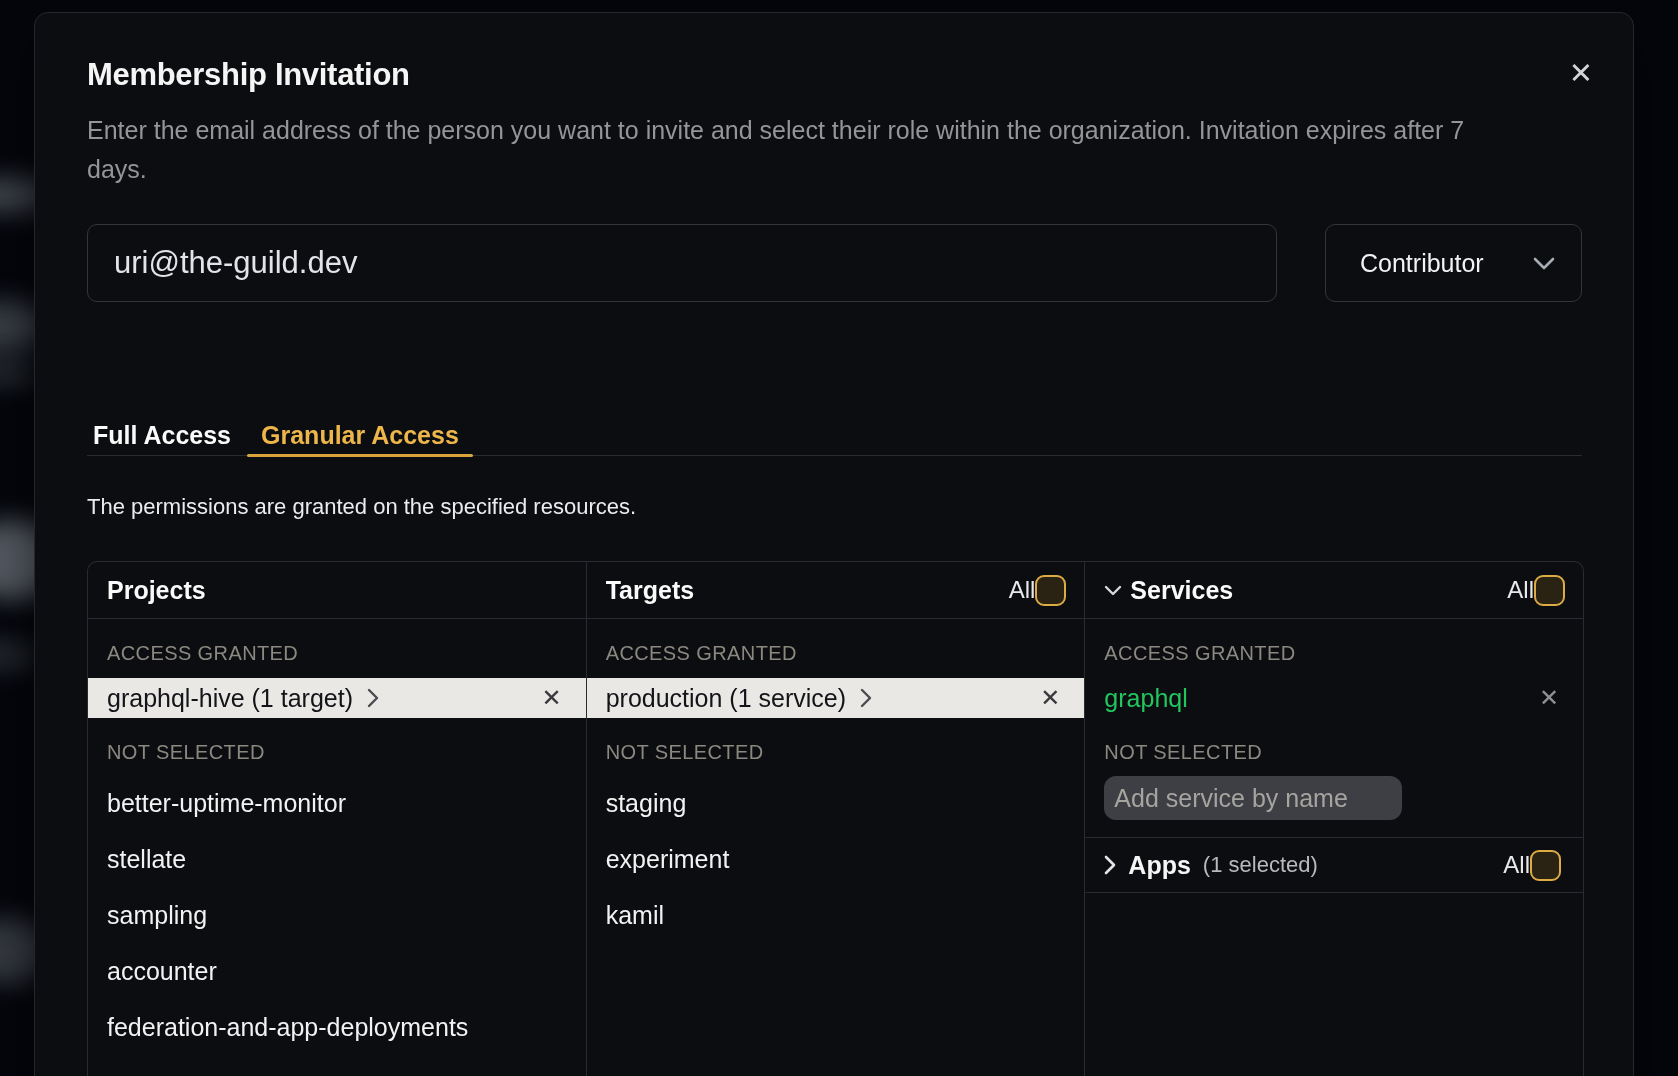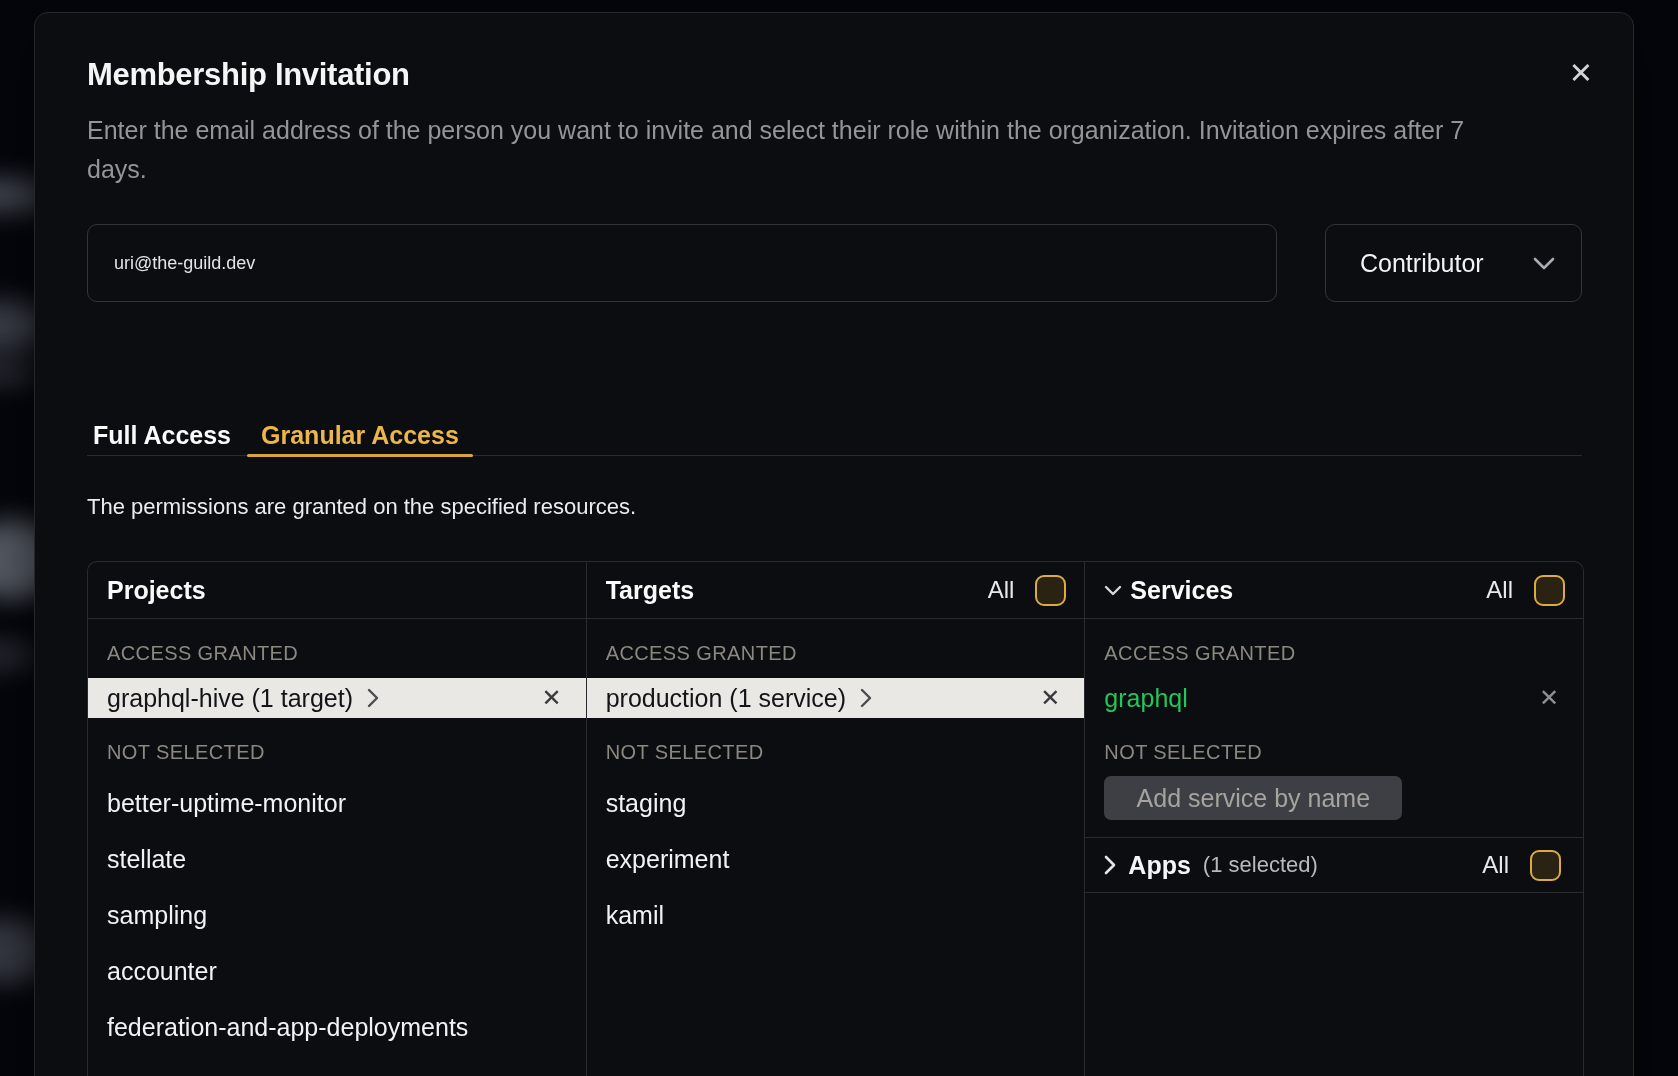--- a/index.html
+++ b/index.html
@@ -38,21 +38,21 @@
     position:absolute; left:52px; top:98px; width:1500px;
     font-size:25px; line-height:39px; color:#949598;
   }
   .form-row {
     position:absolute; left:52px; top:211px; width:1495px;
     display:flex; gap:48px;
   }
   .email-input {
     width:1190px; height:78px; background:transparent;
     border:1px solid #34353b; border-radius:10px;
-    color:#e2e4e9; font-size:18px; padding:0 26px;
+    color:#e2e4e9; font-size:31px; padding:0 26px;
     font-family:"Liberation Sans", sans-serif; outline:none;
   }
   .role-select {
     width:257px; height:78px; border:1px solid #34353b; border-radius:10px;
     display:flex; align-items:center; justify-content:space-between;
     padding:0 26px 0 34px; color:#f2f2f4; font-size:25px; cursor:pointer; background:transparent;
   }
   .chev { display:block; }
 
   .tabs {
@@ -73,21 +73,21 @@
 
   .resource-table {
     position:absolute; left:52px; top:548px; width:1497px; height:522px;
     border:1px solid #2a2b30; border-bottom:none; border-radius:10px 10px 0 0;
     display:flex; flex-direction:column; overflow:hidden;
   }
   .table-header { display:flex; height:57px; border-bottom:1px solid #2a2b30; flex:none; }
   .th { flex:1; display:flex; align-items:center; padding:0 18px 0 19px; border-right:1px solid #2a2b30; gap:8px; }
   .th:last-child { border-right:none; }
   .th-title { font-size:25px; font-weight:700; color:#fafafa; }
-  .all-group { margin-left:auto; display:flex; align-items:center; gap:21px; }
+  .all-group { margin-left:auto; display:flex; align-items:center; gap:0; }
   .all-label { font-size:24px; color:#e8e8ea; }
   .checkbox {
     width:31px; height:31px; border:2px solid #dcab44; border-radius:9px;
     background:#2a2314; cursor:pointer; flex:none;
   }
   .table-body { display:flex; flex:1; min-height:0; }
   .col { flex:1; border-right:1px solid #2a2b30; display:flex; flex-direction:column; }
   .col:last-child { border-right:none; }
   .section-label {
     margin-top:23px; padding-left:19px; height:22px; flex:none;
@@ -104,23 +104,23 @@
   .row-close {
     margin-left:auto; font-size:24px; line-height:1; cursor:pointer; background:none; border:none;
     font-family:"DejaVu Sans", sans-serif;
   }
   .row-close.on-light { color:#3a3a3e; }
   .row-close.on-dark { color:#8f8f93; }
   .list { margin-top:12px; }
   .list-item { height:56px; display:flex; align-items:center; padding-left:19px; font-size:25px; color:#f2f2f3; cursor:pointer; }
   .service-add-input {
     margin:13px 0 0 19px; width:298px; height:44px; flex:none;
-    background:#3e3f44; border:none; border-radius:7px;
+    background:#3e3f44; border:none; border-radius:12px;
     font-size:25px; color:#86efac; padding:0 10px;
-    font-family:"Liberation Sans", sans-serif; outline:none;text-align:center;
+    font-family:"Liberation Sans", sans-serif; outline:none;
   }
   .service-add-input::placeholder { color:#a6a49f; opacity:1; }
   .apps-row {
     margin-top:17px; height:56px; flex:none;
     border-top:1px solid #2a2b30; border-bottom:1px solid #2a2b30;
     display:flex; align-items:center; padding:0 22px 0 19px; gap:12px;
   }
   .apps-title { font-size:25px; font-weight:700; color:#f5f5f6; }
   .apps-count { font-size:22px; color:#b9b9bd; }
 </style>

